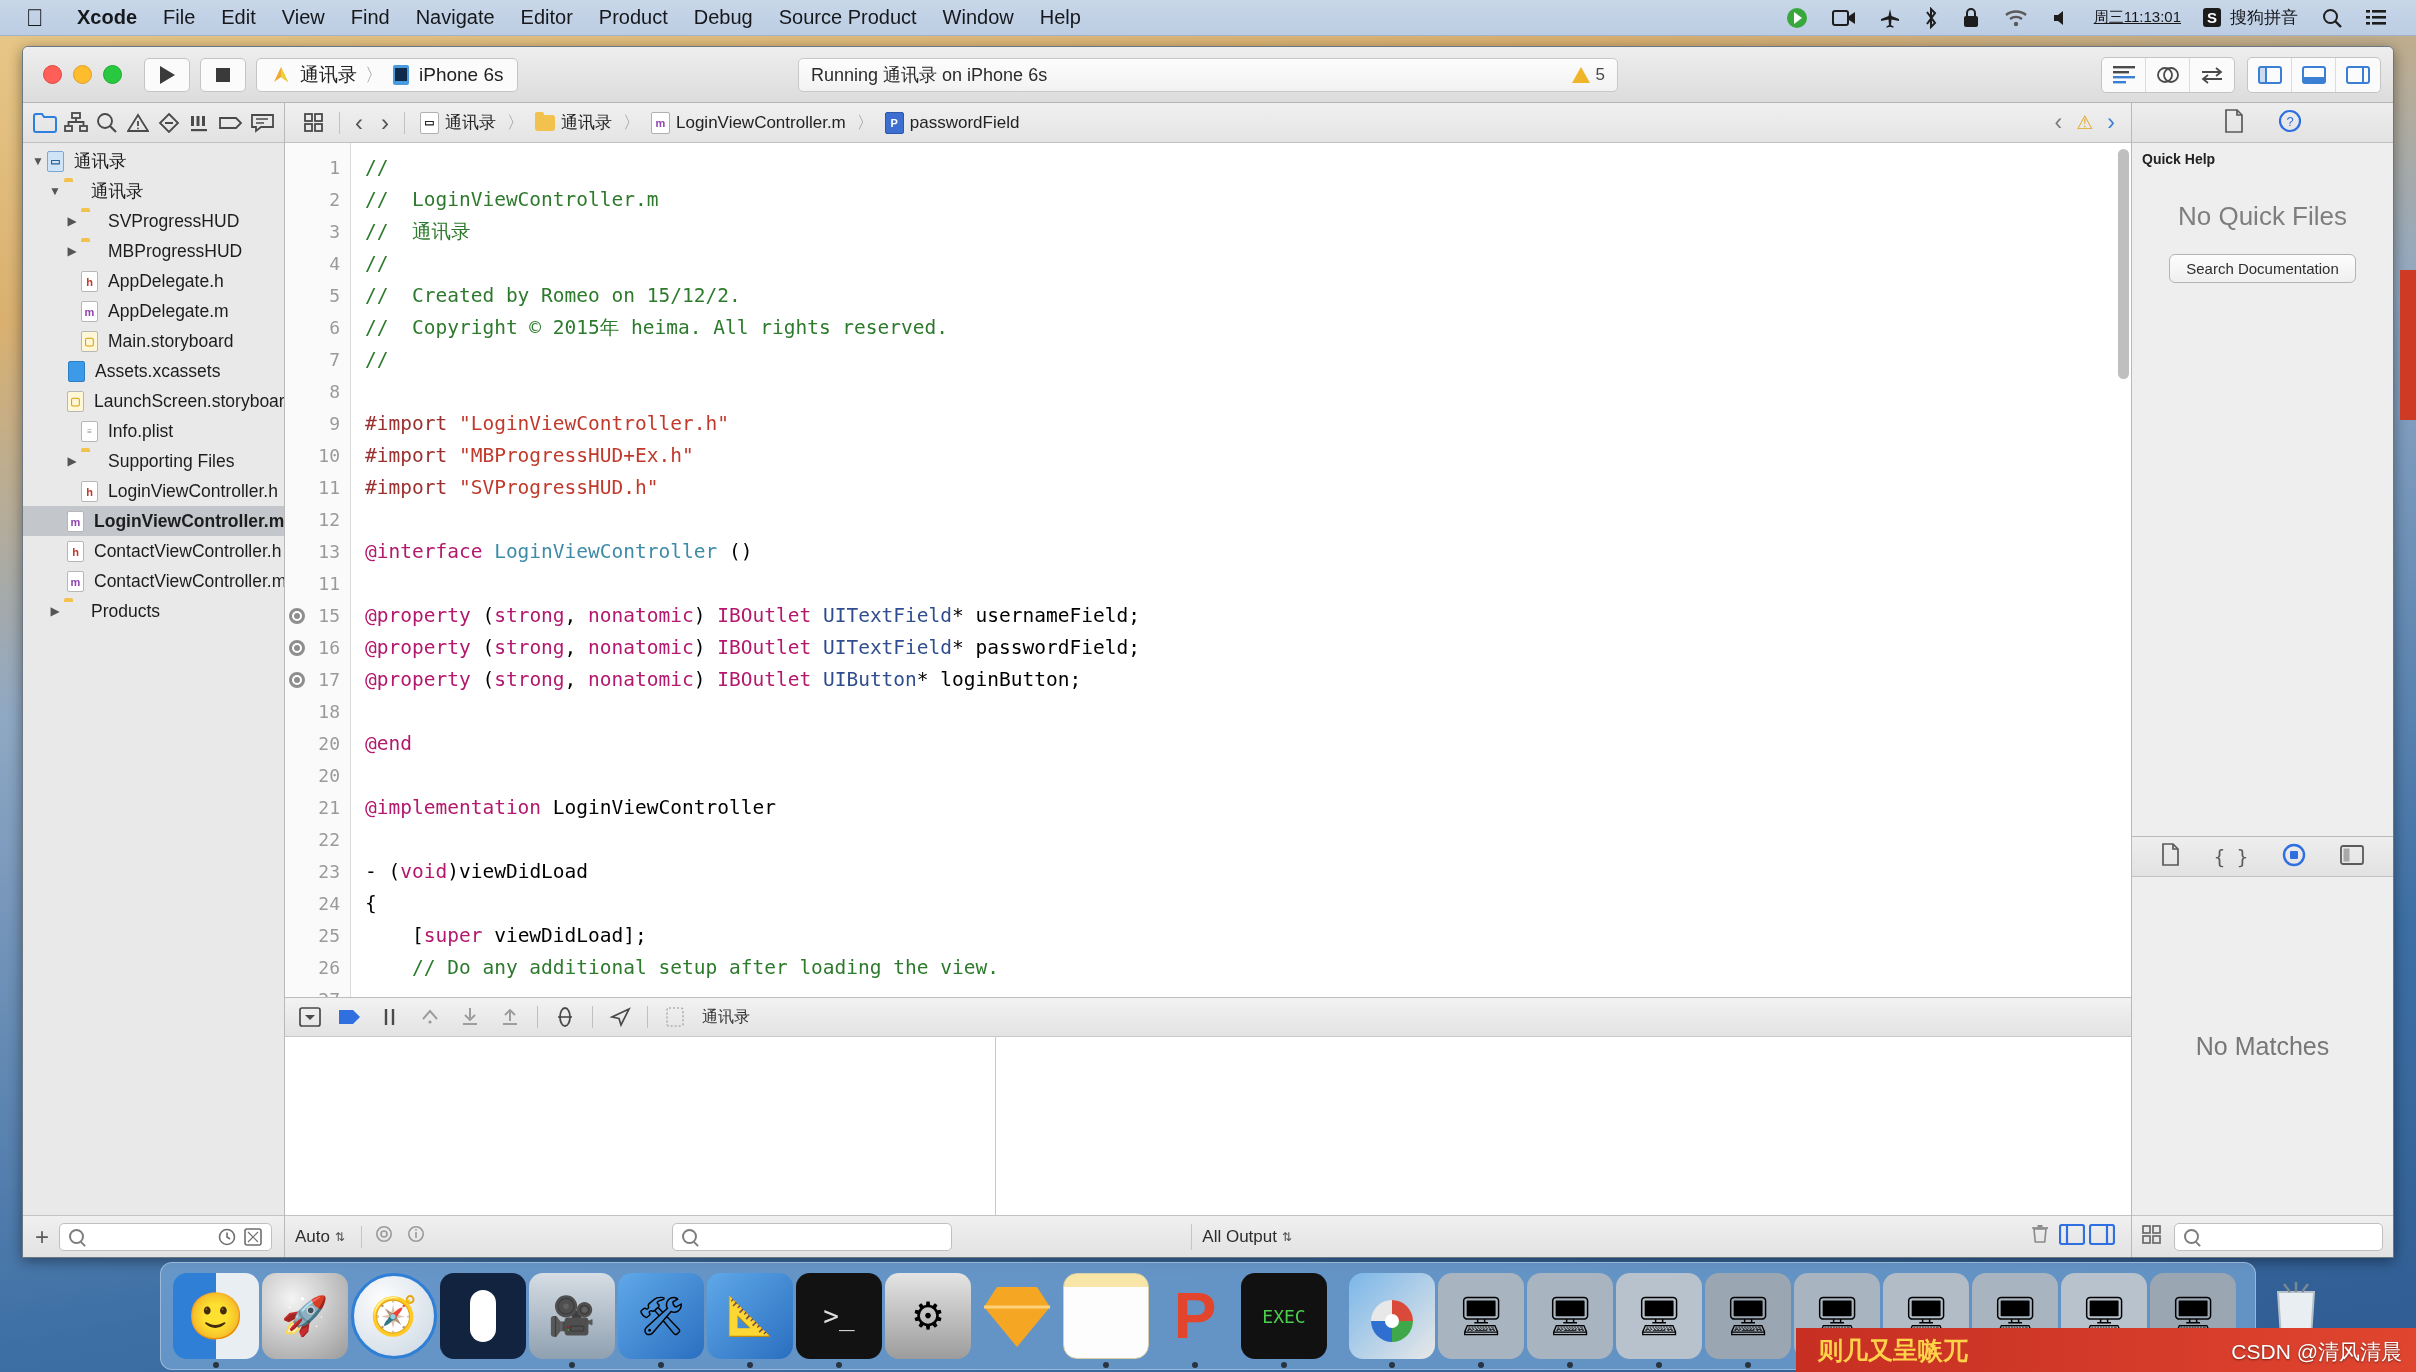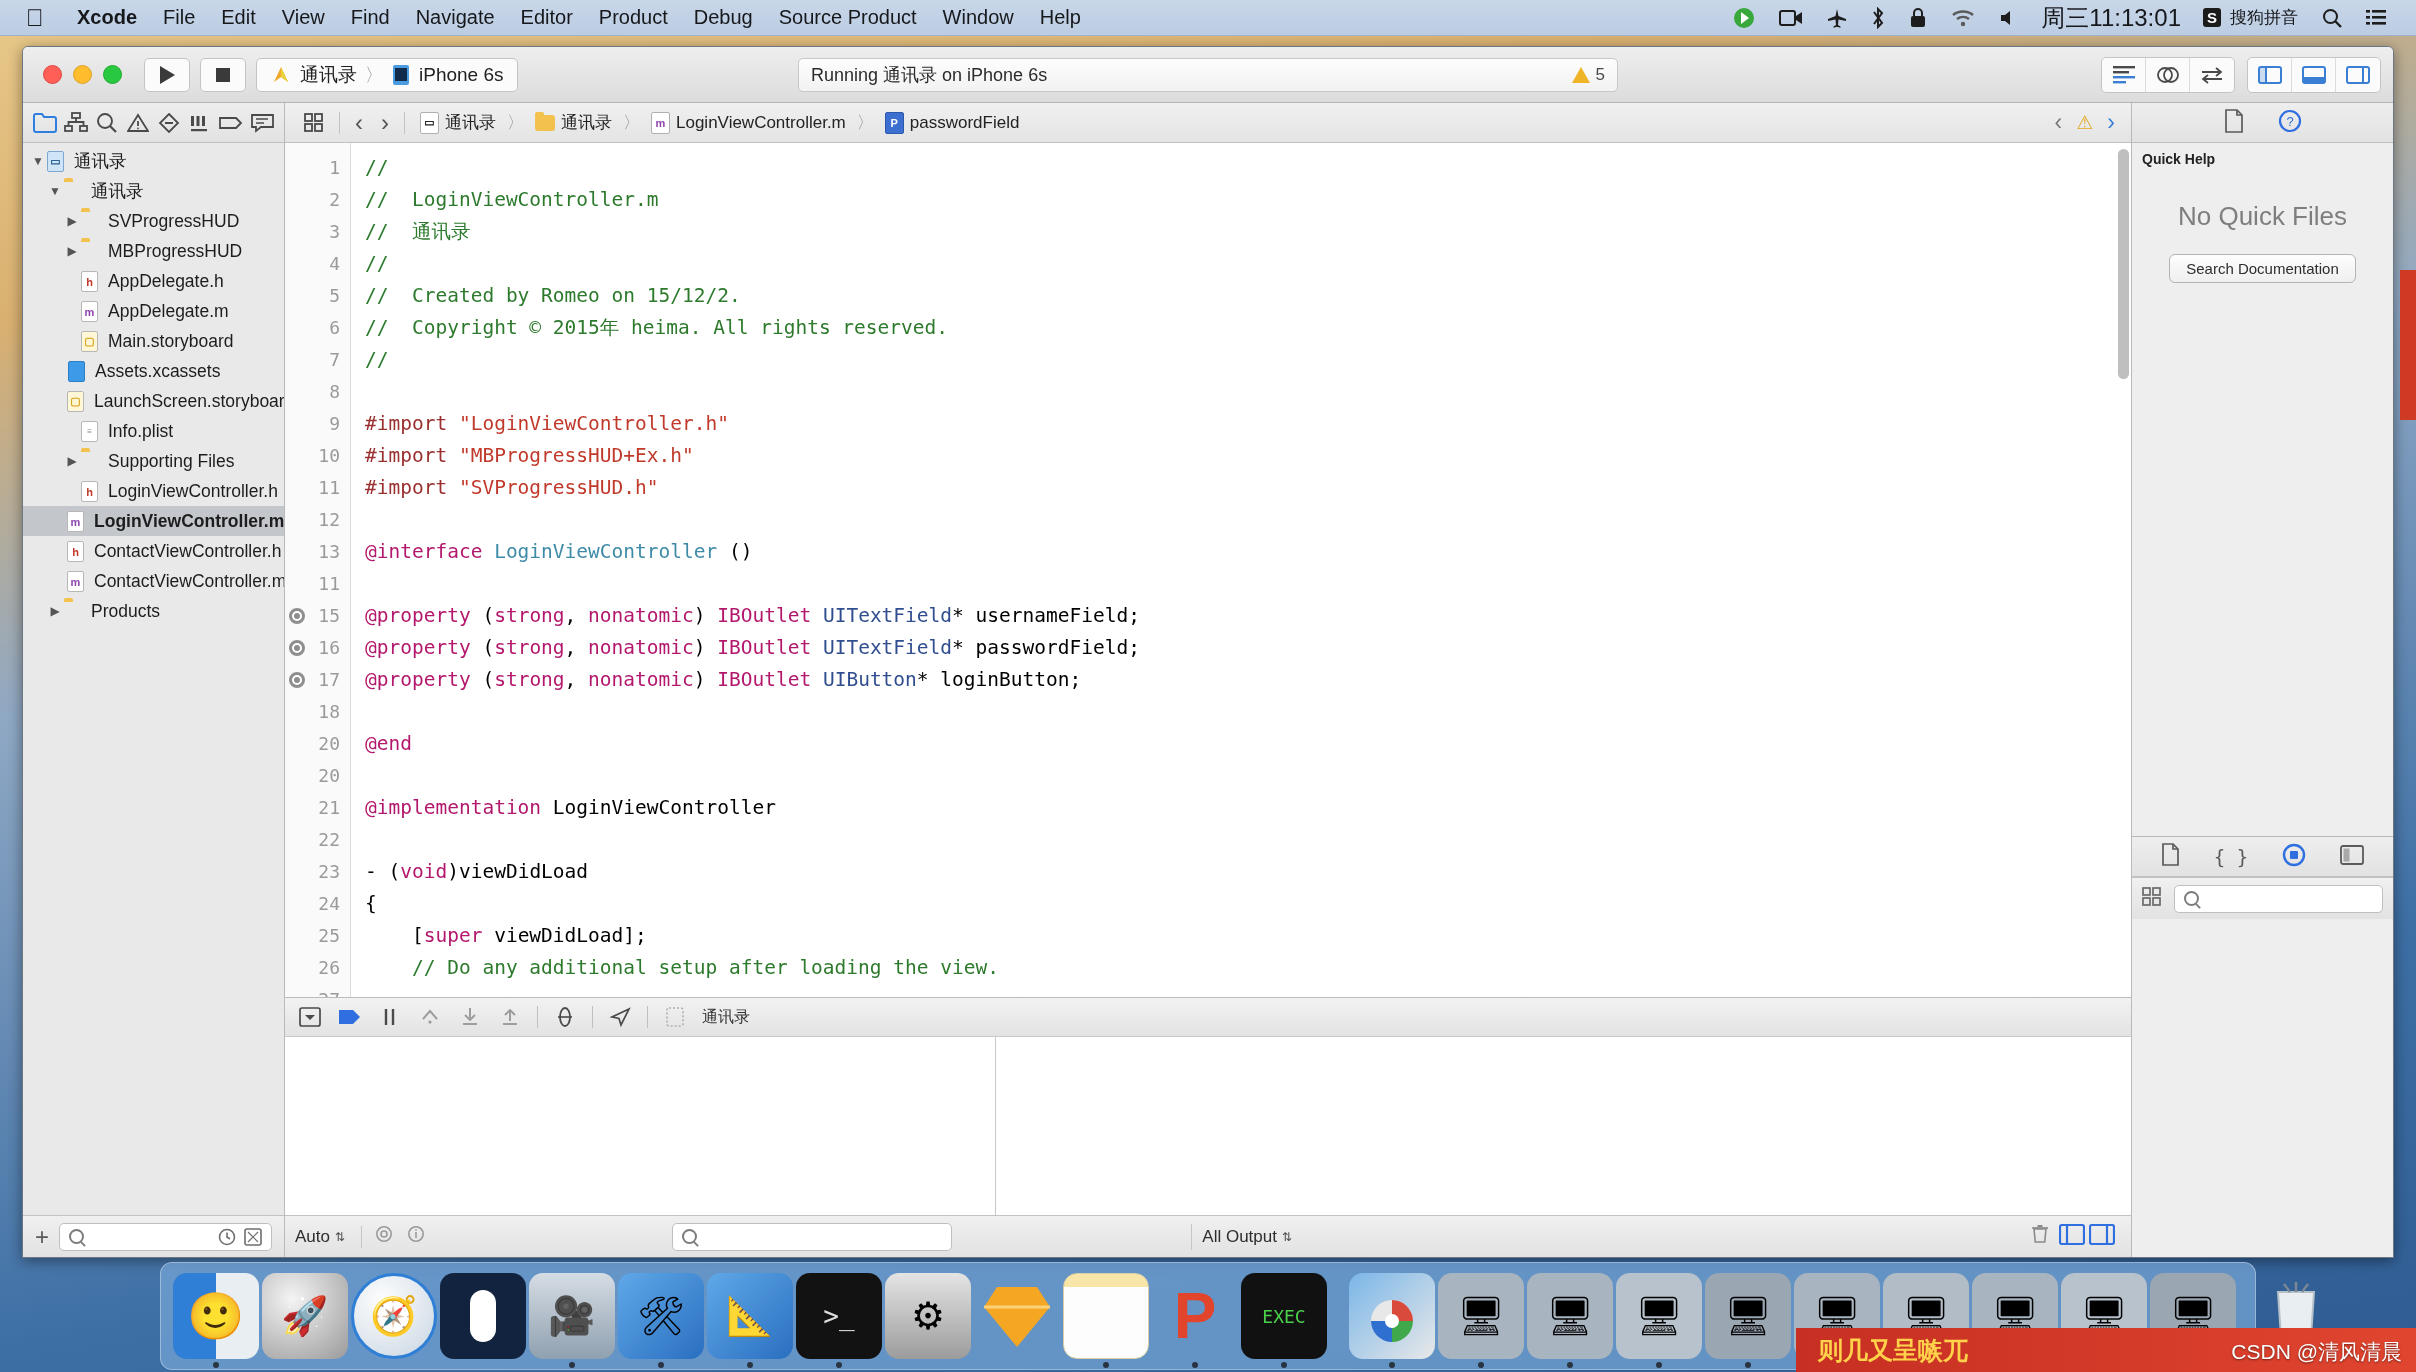--- a/index.html
+++ b/index.html
@@ -27,21 +27,21 @@
     font-size: 24px; padding: 0 20px 0 26px; line-height: 1;
   }
   #menubar .mi { padding: 0 13px; white-space: nowrap; }
   #menubar .mi.bold { font-weight: bold; }
   #menubar .spacer { flex: 1; }
   #menubar .status { display: flex; align-items: center; gap: 0; padding-right: 18px; }
   #menubar .status .si {
     padding: 0 12px; display: flex; align-items: center; justify-content: center;
     font-size: 19px;
   }
-  .clockTxt { font-size: 24px; letter-spacing: 0px; padding: 0 10px; }
+  .clockTxt { font-size: 15px; letter-spacing: 0px; padding: 0 10px; text-decoration: underline; }
   .imeBox {
     background: #1b1b1b; color: #fff; font-weight: bold;
     border-radius: 3px; padding: 1px 4px; font-size: 15px; margin-right: 4px;
   }
   
   #xcode {
     position: absolute; left: 22px; top: 46px; width: 2372px; height: 1212px;
     background: #e8e8e8;
     border: 1px solid #6c7784;
     border-radius: 6px 6px 0 0;
@@ -835,20 +835,23 @@
                 <rect x="8" y="8" width="8" height="8" rx="1" fill="#2f6fe0"></rect>
               </svg>
           </div>
           <div>
             <svg width="24" height="20" viewBox="0 0 24 20">
                 <rect x="1" y="1" width="22" height="18" rx="2" fill="none" stroke="#5a5a5a" stroke-width="1.8"></rect>
                 <rect x="3.5" y="3.5" width="6" height="13" fill="#5a5a5a" opacity=".45"></rect>
               </svg>
           </div>
         </div>
+        <div id="libBody">
+          <div class="nm">No Matches</div>
+        </div>
         <div id="libFoot">
           <div>
             <svg width="20" height="20" viewBox="0 0 20 20">
                 <g fill="none" stroke="#6a6a6a" stroke-width="1.7">
                   <rect x="1" y="1" width="7" height="7"></rect>
                   <rect x="11" y="1" width="7" height="7"></rect>
                   <rect x="1" y="11" width="7" height="7"></rect>
                   <rect x="11" y="11" width="7" height="7"></rect>
                 </g>
               </svg>

